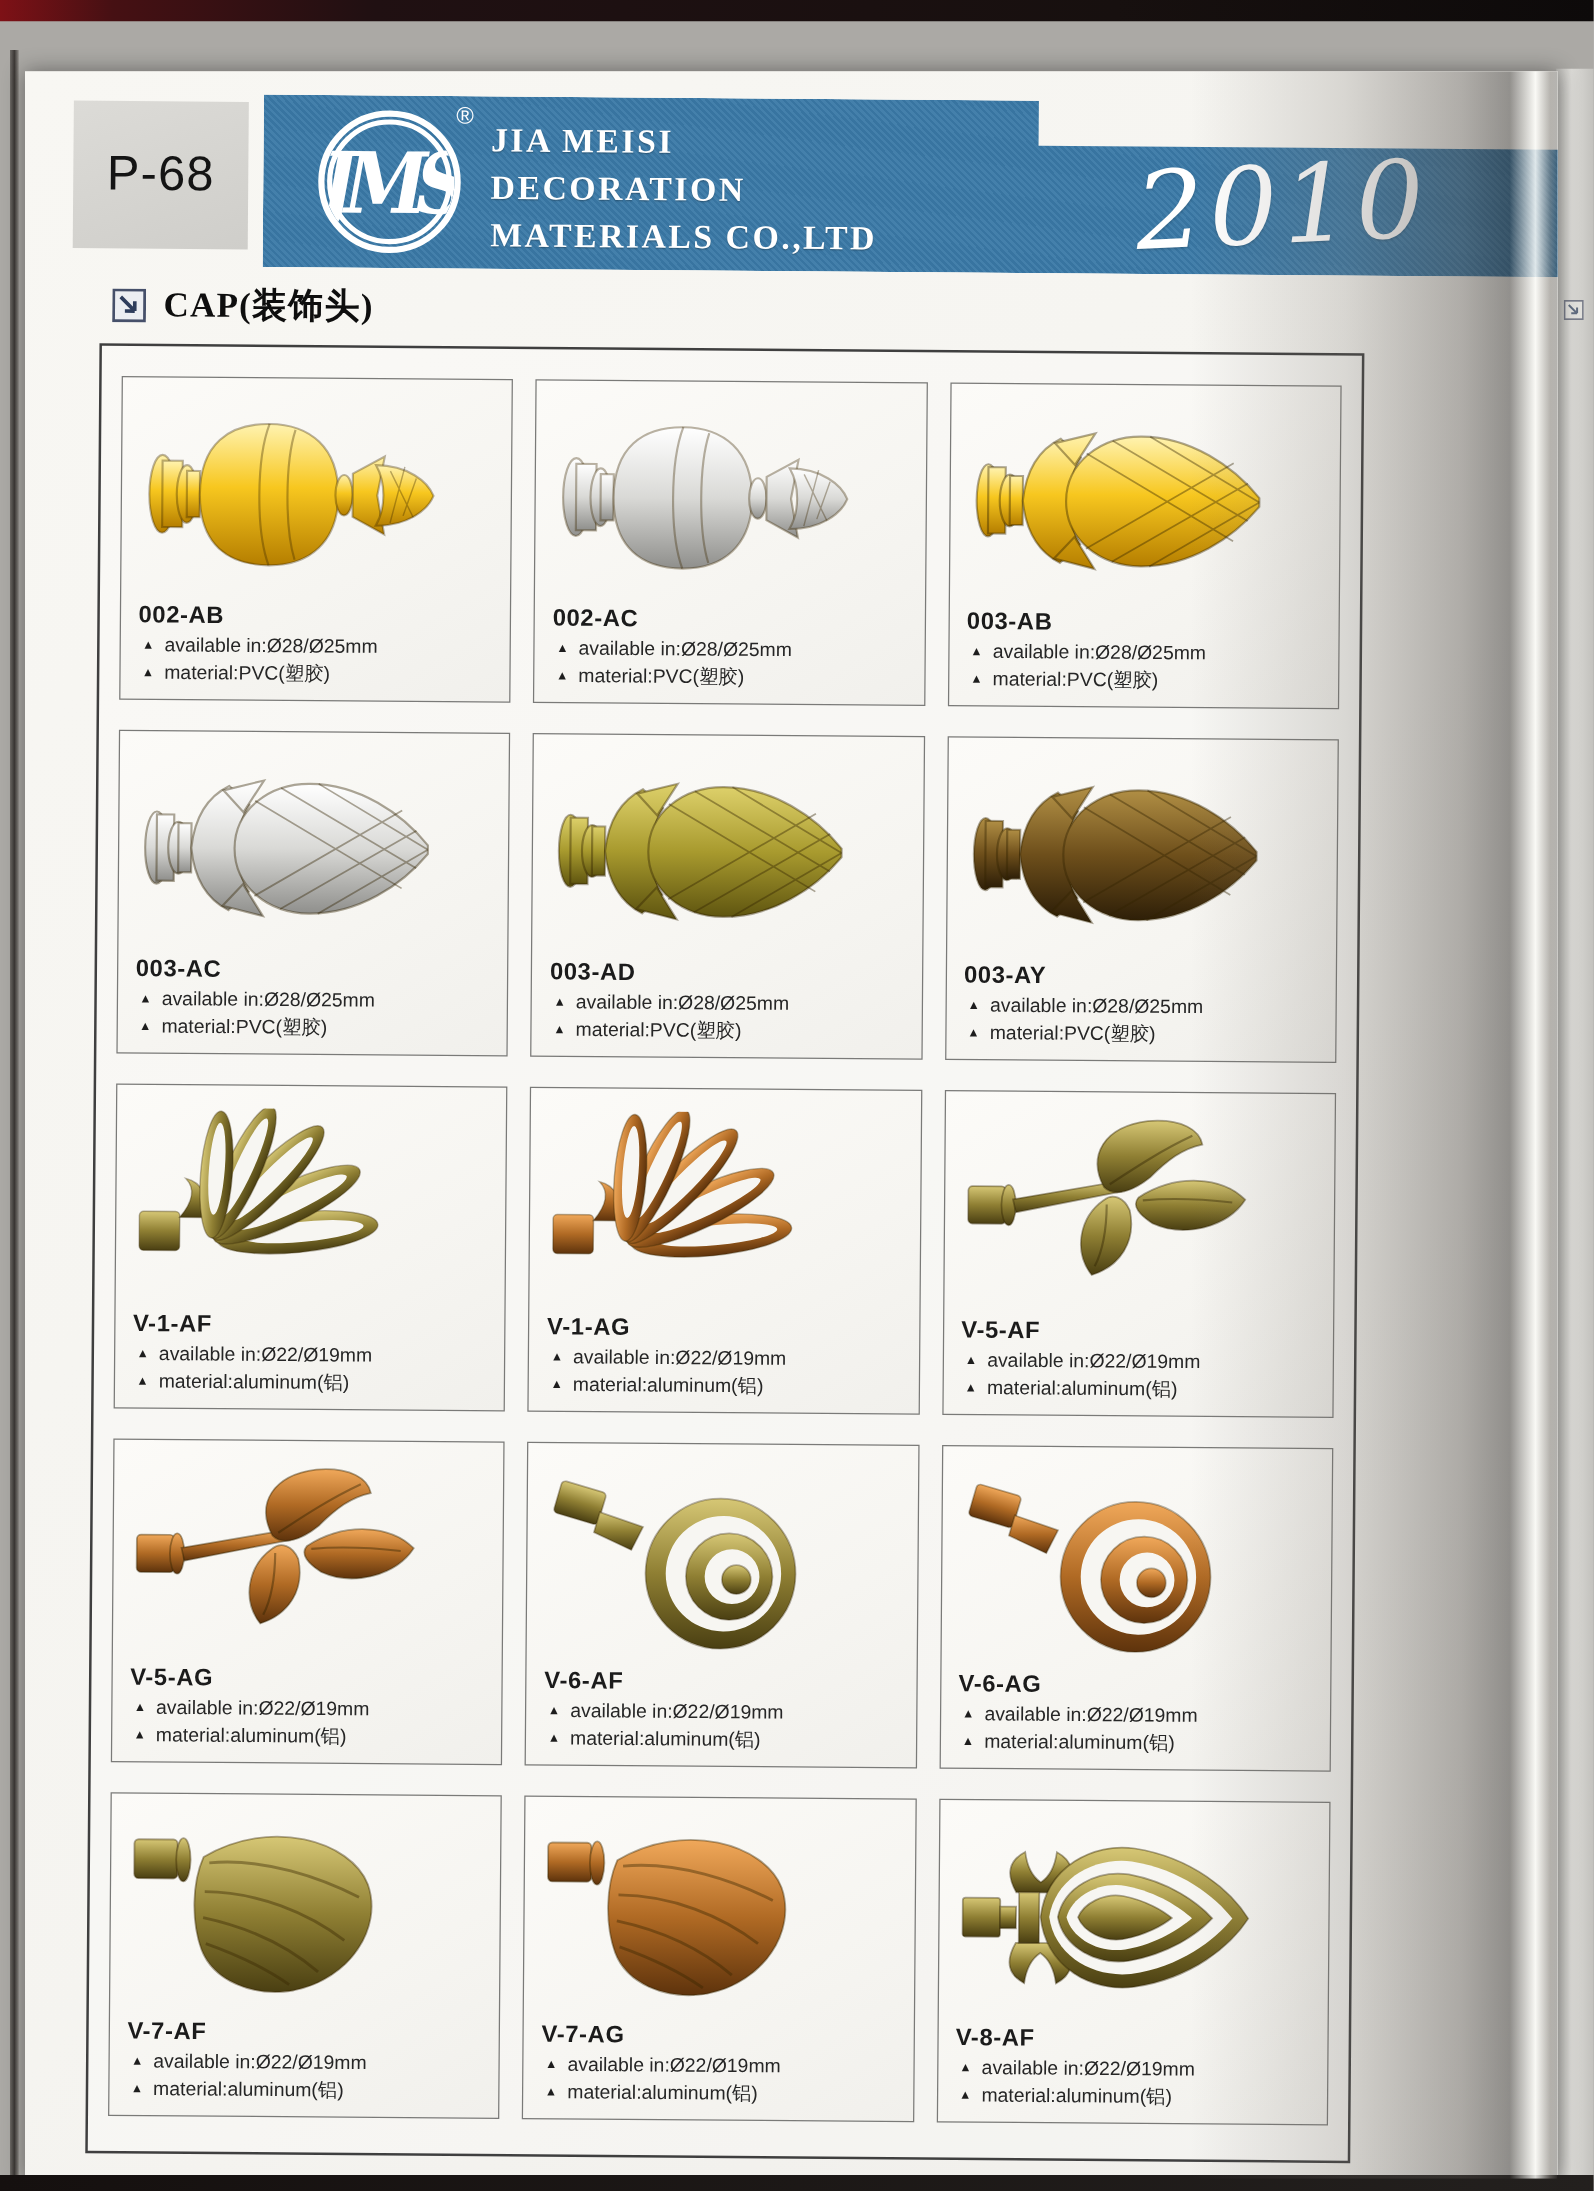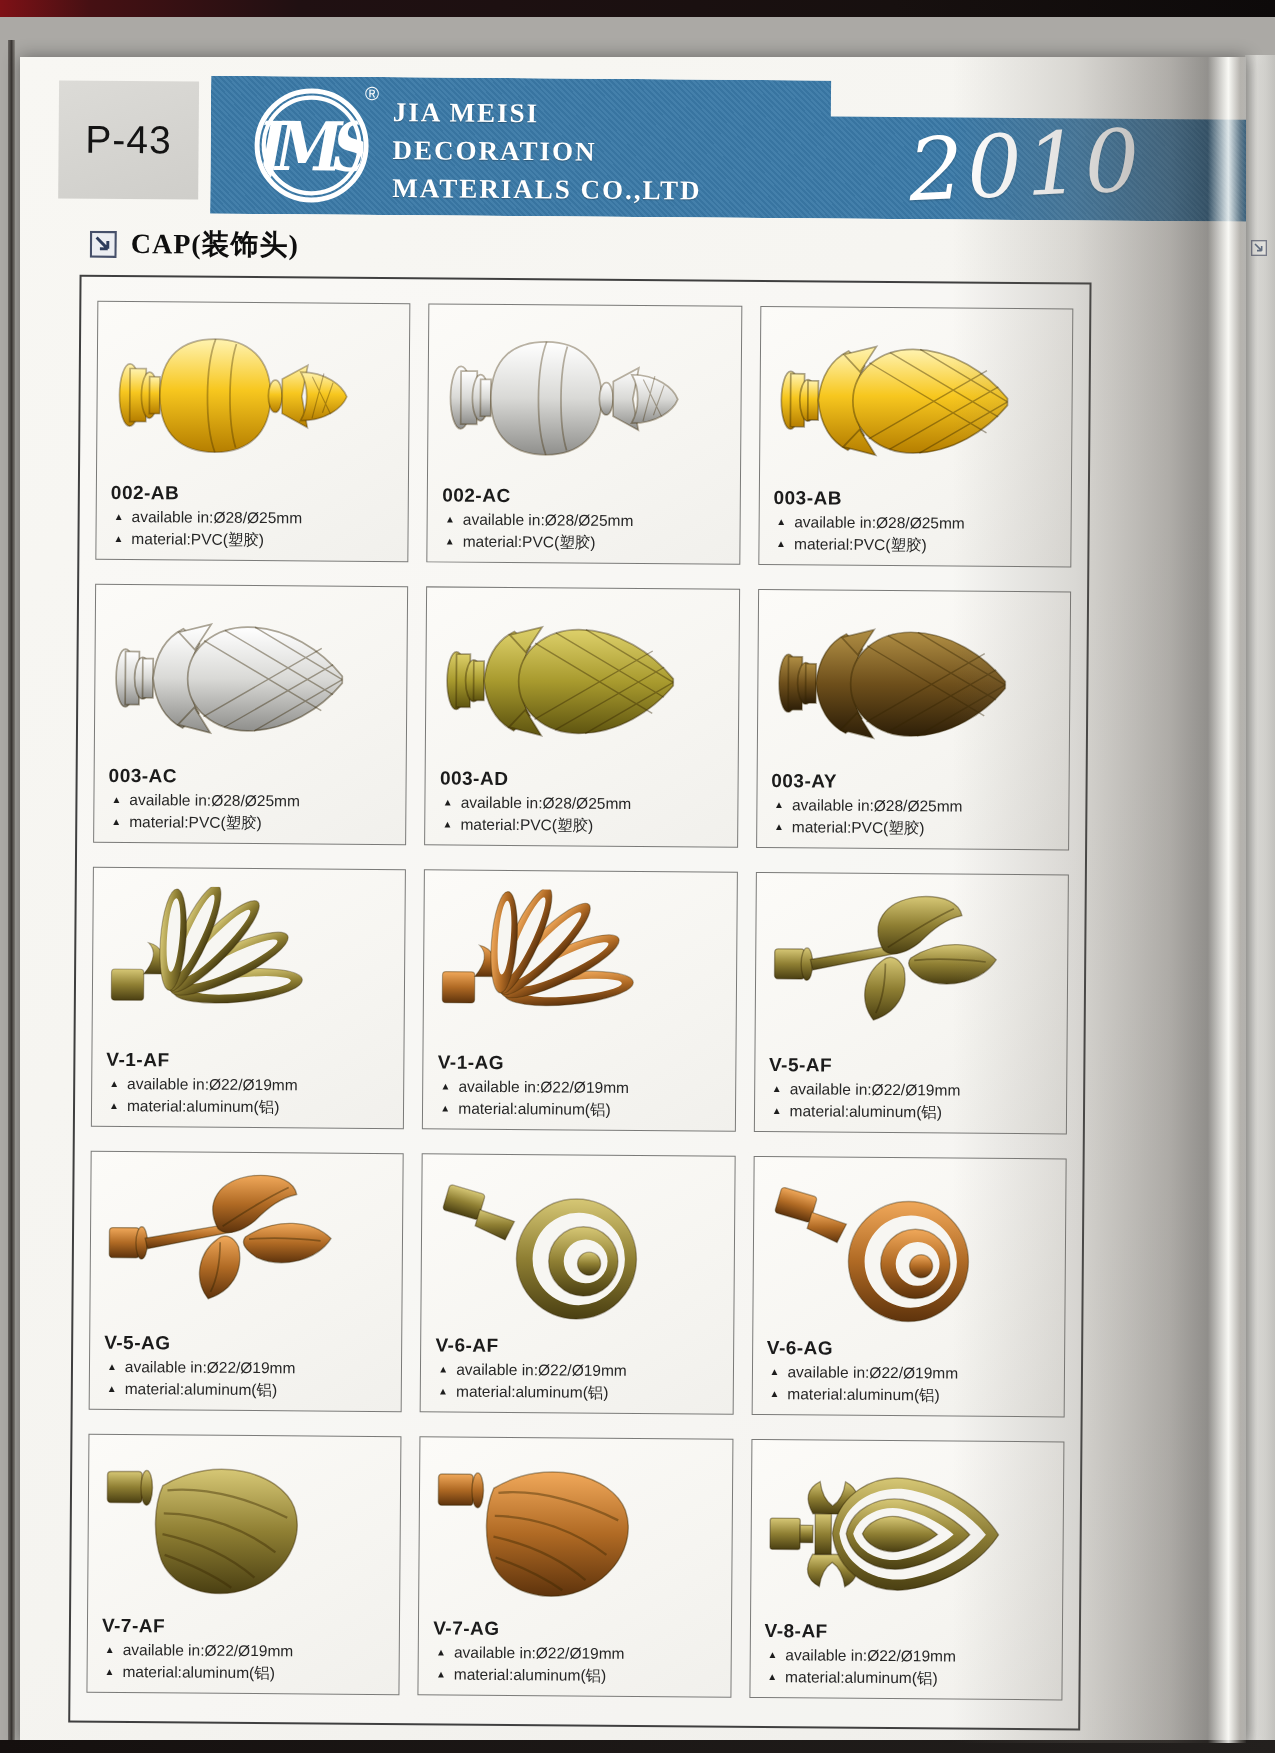--- a/index.html
+++ b/index.html
@@ -215,21 +215,21 @@
   <svg class="mini-icon" width="16" height="16" viewBox="0 0 24 24">
     <rect x="1" y="1" width="22" height="22" fill="#e8e7e3" stroke="#5a5f72" stroke-width="2"></rect>
     <path d="M6 6 L16 16 M16 16 L16 9 M16 16 L9 16" stroke="#3a4a66" stroke-width="2.4" fill="none"></path>
   </svg>
 </div>
 
 <div class="page">
   <div class="page-content">
 
     <div class="p43-box">
-      <span>P-43</span>
+      <span>P-68</span>
     </div>
 
     <div class="banner">
       <div class="logo-wrap">
         <div class="logo-circle">
           <svg viewBox="0 0 100 100">
             <circle cx="50" cy="50" r="46" fill="none" stroke="#ffffff" stroke-width="4"></circle>
             <text x="50" y="72" text-anchor="middle" fill="#ffffff" font-family="DejaVu Serif, serif" font-style="italic" font-weight="bold" font-size="58" letter-spacing="-9" transform="scale(1,1.12) translate(0,-6)">JMS</text>
           </svg>
         </div>

